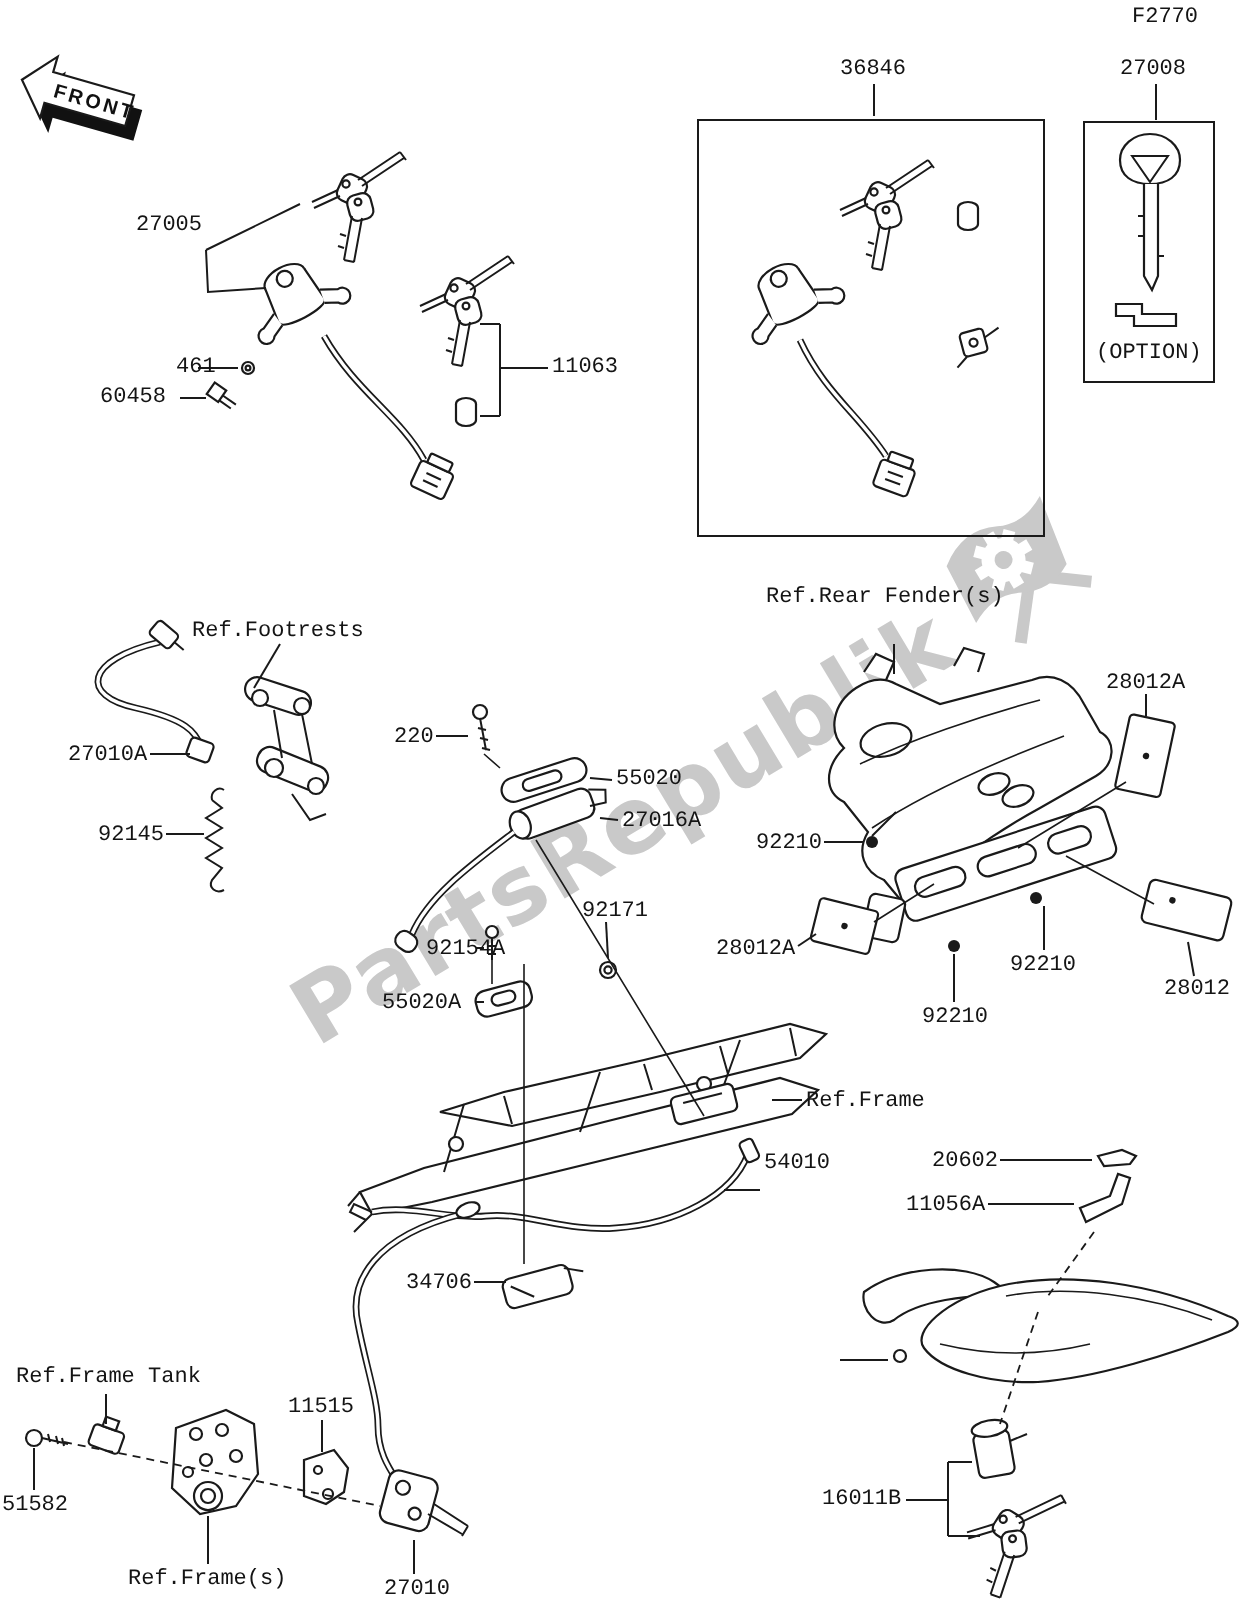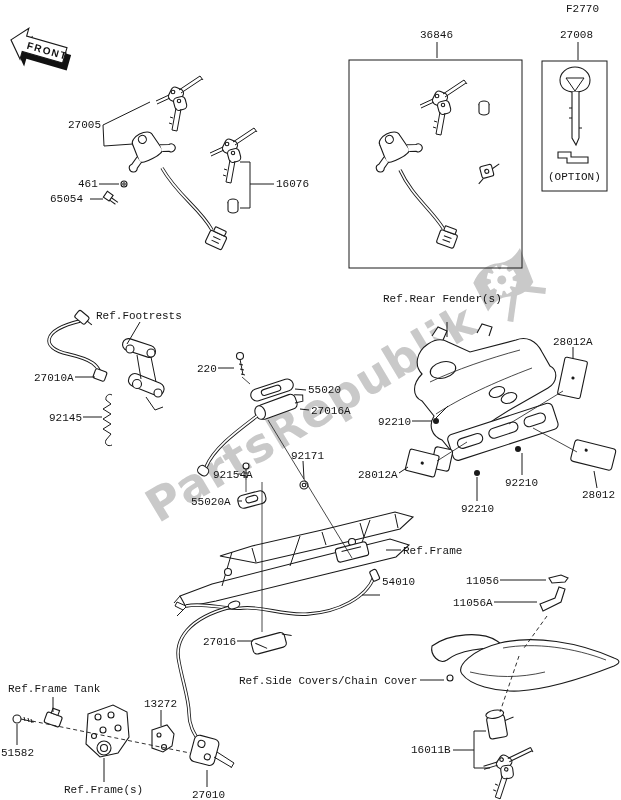--- a/index.html
+++ b/index.html
@@ -331,47 +331,46 @@
       <path class="dash" d="M32,721 L190,753"></path>
       <path class="dash" d="M547,616 L524,648 M519,656 L500,712"></path>
     </g>
   </svg>
 
   <div class="labels">
     <div class="lbl" style="left:566px;top:3px">F2770</div>
     <div class="lbl" style="left:420px;top:29px">36846</div>
     <div class="lbl" style="left:560px;top:29px">27008</div>
     <div class="lbl" style="left:548px;top:171px">(OPTION)</div>
-    <div class="lbl" style="left:68px;top:119px">27005</div>
-    <div class="lbl" style="left:78px;top:178px">461</div>
-    <div class="lbl" style="left:50px;top:193px">65054</div>
-    <div class="lbl" style="left:276px;top:178px">16076</div>
+    <div class="lbl" style="left:68px;top:107px">27005</div>
+    <div class="lbl" style="left:88px;top:178px">461</div>
+    <div class="lbl" style="left:50px;top:193px">60458</div>
+    <div class="lbl" style="left:276px;top:178px">11063</div>
     <div class="lbl" style="left:96px;top:310px">Ref.Footrests</div>
     <div class="lbl" style="left:34px;top:372px">27010A</div>
     <div class="lbl" style="left:49px;top:412px">92145</div>
     <div class="lbl" style="left:197px;top:363px">220</div>
     <div class="lbl" style="left:308px;top:384px">55020</div>
     <div class="lbl" style="left:311px;top:405px">27016A</div>
     <div class="lbl" style="left:291px;top:450px">92171</div>
     <div class="lbl" style="left:213px;top:469px">92154A</div>
     <div class="lbl" style="left:191px;top:496px">55020A</div>
     <div class="lbl" style="left:383px;top:293px">Ref.Rear Fender(s)</div>
     <div class="lbl" style="left:553px;top:336px">28012A</div>
     <div class="lbl" style="left:378px;top:416px">92210</div>
     <div class="lbl" style="left:358px;top:469px">28012A</div>
     <div class="lbl" style="left:461px;top:503px">92210</div>
     <div class="lbl" style="left:505px;top:477px">92210</div>
     <div class="lbl" style="left:582px;top:489px">28012</div>
     <div class="lbl" style="left:403px;top:545px">Ref.Frame</div>
     <div class="lbl" style="left:382px;top:576px">54010</div>
-    <div class="lbl" style="left:466px;top:575px">11056</div>
+    <div class="lbl" style="left:466px;top:575px">20602</div>
     <div class="lbl" style="left:453px;top:597px">11056A</div>
-    <div class="lbl" style="left:203px;top:636px">27016</div>
-    <div class="lbl" style="left:239px;top:675px">Ref.Side Covers/Chain Cover</div>
+    <div class="lbl" style="left:203px;top:636px">34706</div>
     <div class="lbl" style="left:8px;top:683px">Ref.Frame Tank</div>
-    <div class="lbl" style="left:144px;top:698px">13272</div>
+    <div class="lbl" style="left:144px;top:698px">11515</div>
     <div class="lbl" style="left:1px;top:747px">51582</div>
     <div class="lbl" style="left:64px;top:784px">Ref.Frame(s)</div>
     <div class="lbl" style="left:192px;top:789px">27010</div>
     <div class="lbl" style="left:411px;top:744px">16011B</div>
   </div>
 
 </div>
 
 </body></html>

